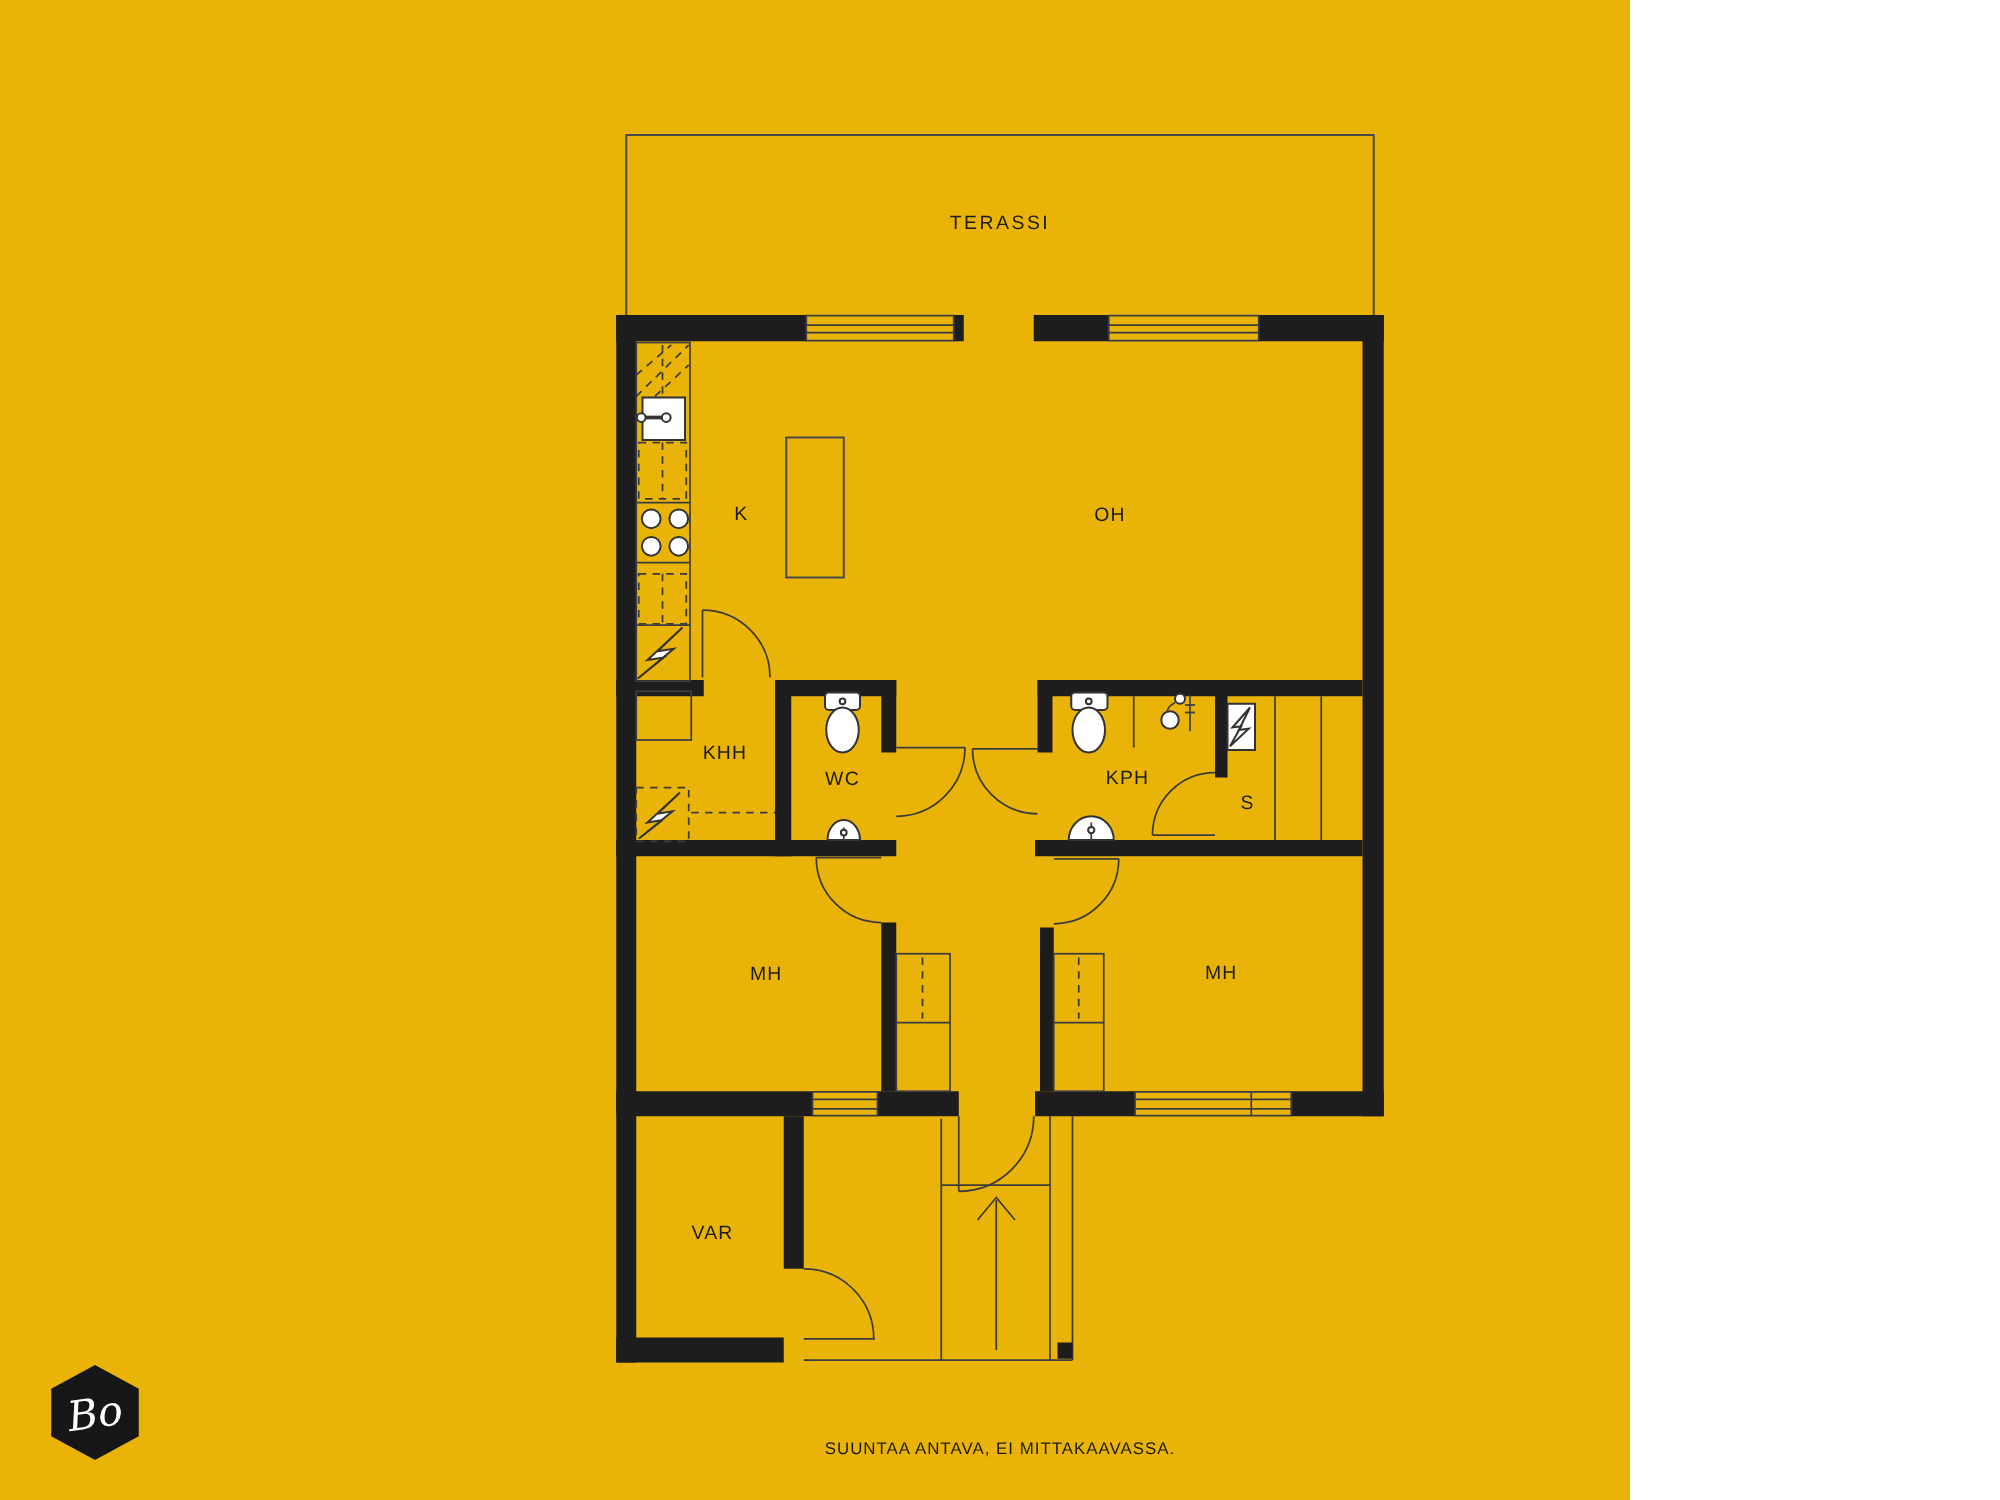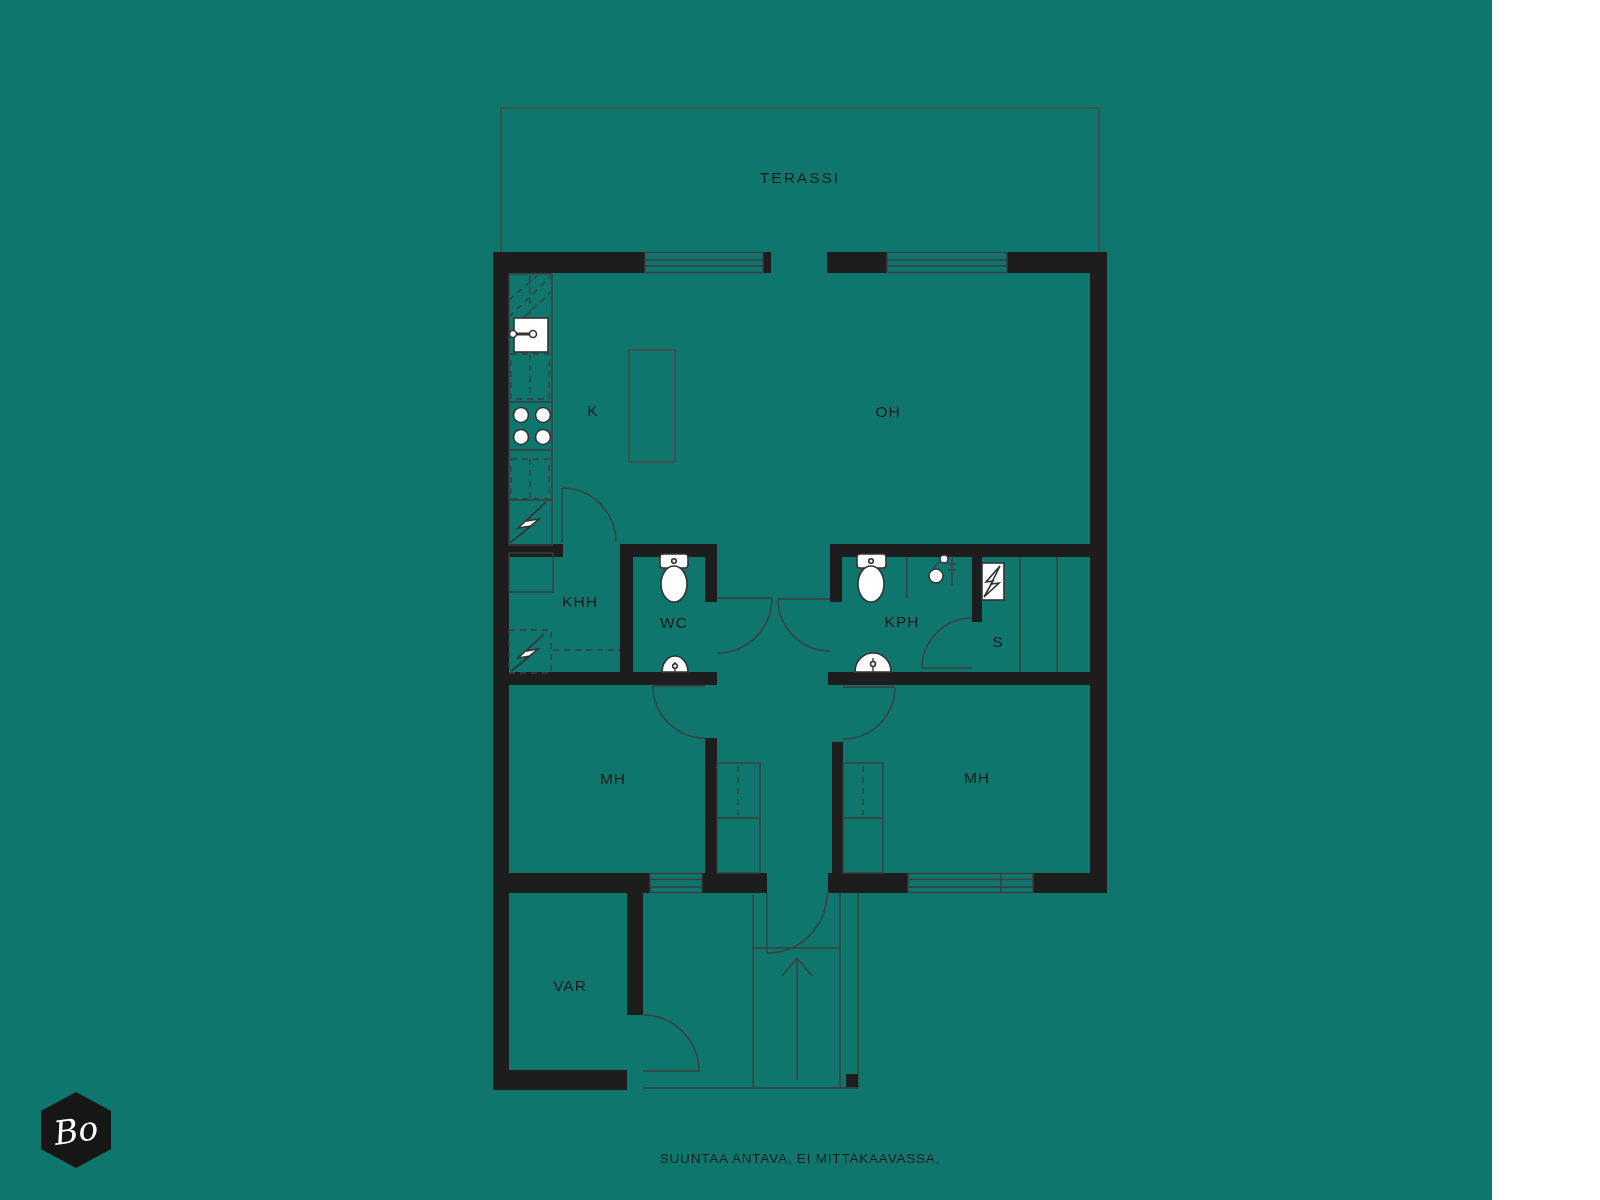--- a/index.html
+++ b/index.html
@@ -1,16 +1,16 @@
 <!DOCTYPE html>
 <html><head>
 <meta charset="utf-8">
 <style>
   html,body{margin:0;padding:0;background:#ffffff;}
-  .page{width:1492px;height:1200px;position:relative;background:#0f766e;overflow:hidden;}
+  .page{width:1304px;height:1200px;position:relative;background:#eab308;overflow:hidden;}
   svg{position:absolute;left:0;top:0;}
   text{font-family:"Liberation Sans","DejaVu Sans",sans-serif;fill:#1c1c1c;}
   .room-label{font-size:15.5px;letter-spacing:1px;}
   .terrace-label{font-size:15.5px;letter-spacing:2px;}
   .footer-label{font-size:13.5px;letter-spacing:0.8px;}
   .logo-text{font-family:"DejaVu Serif","Liberation Serif",serif;font-style:italic;font-size:33px;fill:#ffffff;}
   .wall{fill:#1d1d1d;stroke:none;}
   .thin{stroke:#4a4a4a;stroke-width:1.6;fill:none;}
   .thin2{stroke:#3d3d3d;stroke-width:1.4;fill:none;}
   .dash{stroke:#3d3d3d;stroke-width:1.4;fill:none;stroke-dasharray:6 5;}

